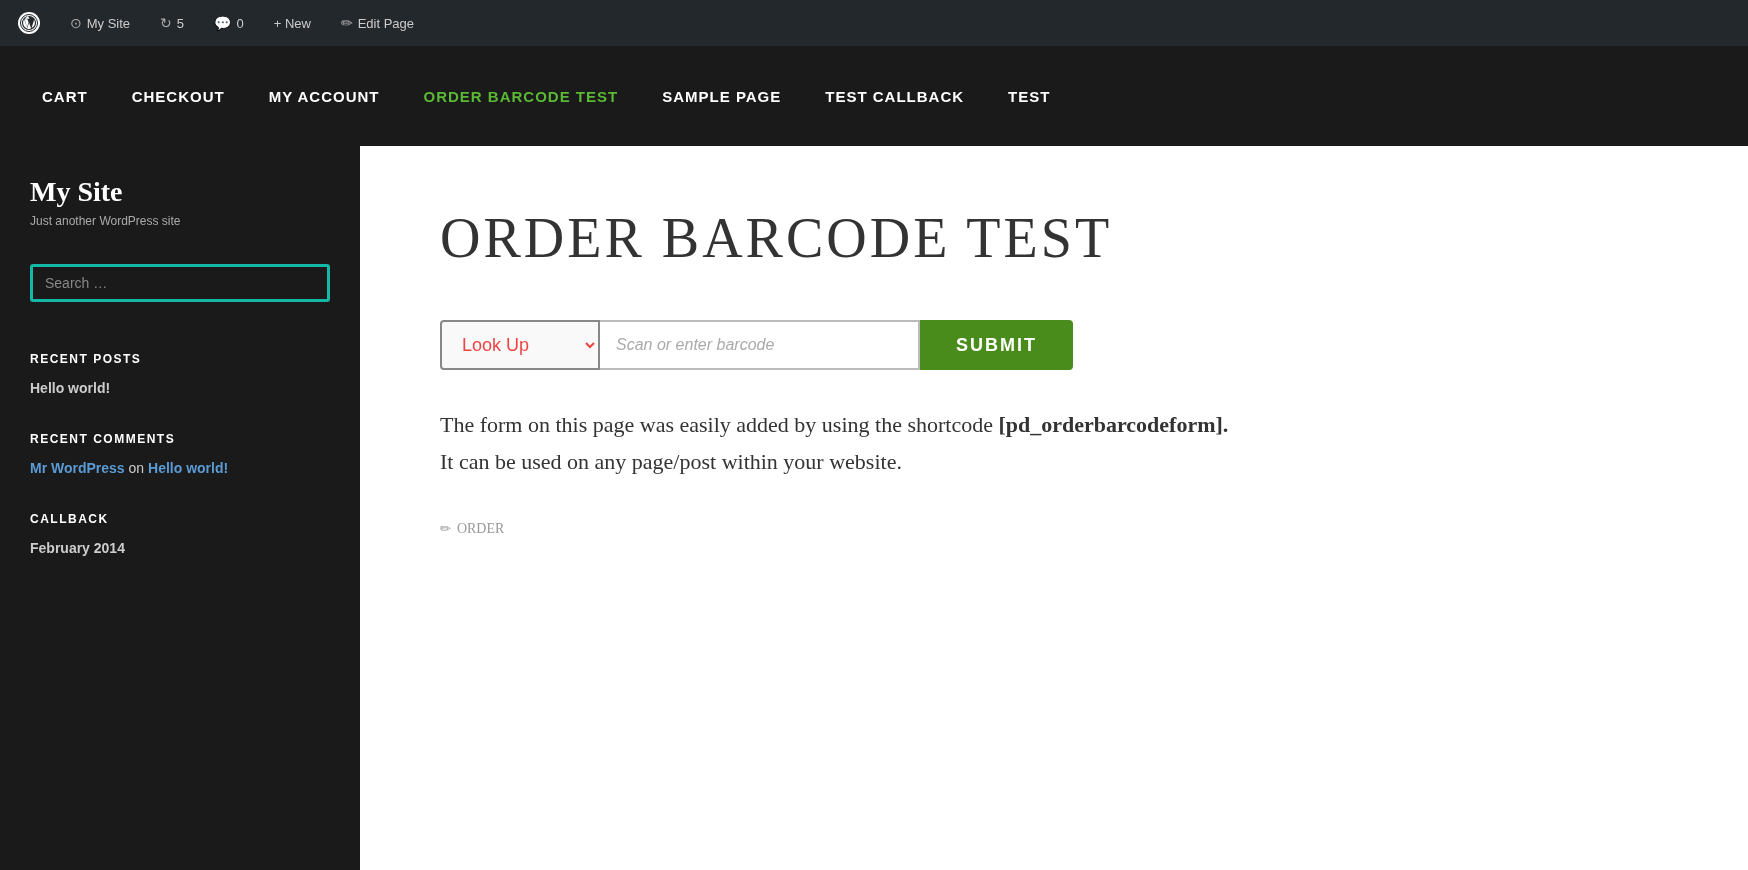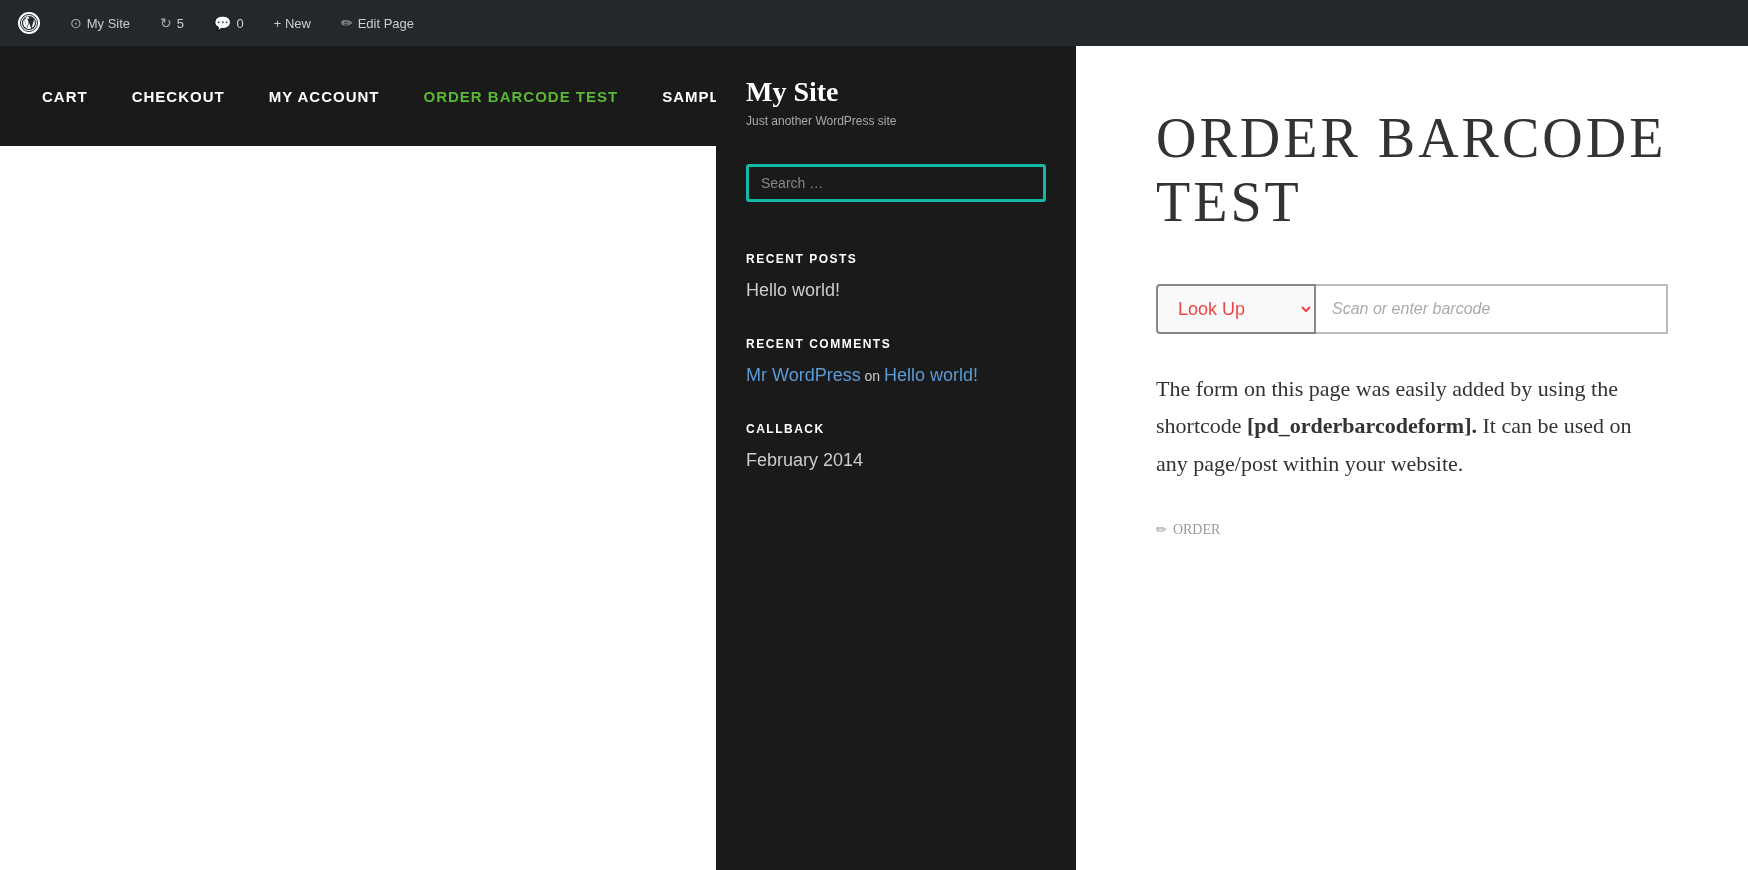--- a/index.html
+++ b/index.html
@@ -40,20 +40,21 @@
     }
     .admin-bar-icon {
       font-size: 14px;
       color: #aaa;
     }
 
     
     #site-wrapper {
       margin-top: 46px;
       display: flex;
+      flex-direction: column;
       min-height: calc(100vh - 46px);
     }
 
     
     #nav-bar {
       background: #1a1a1a;
       padding: 0 20px;
       display: flex;
       align-items: center;
       height: 100px;
@@ -120,24 +121,25 @@
       font-size: 12px;
       font-weight: 800;
       letter-spacing: 1.5px;
       color: #fff;
       margin-bottom: 14px;
       margin-top: 10px;
     }
     .sidebar-link {
       display: block;
       color: #ccc;
-      font-size: 18px;
+      font-size: 14px;
       margin-bottom: 10px;
       text-decoration: none;
       cursor: pointer;
+      font-weight: bold;
     }
     .sidebar-link.blue { color: #5b9bd5; }
     .sidebar-section { margin-bottom: 36px; }
 
     
     #main-content {
       flex: 1;
       background: #fff;
       padding: 60px 80px;
     }
@@ -168,21 +170,21 @@
       outline: none;
       appearance: auto;
       min-width: 160px;
     }
     #barcode-input {
       border: 2px solid #bbb;
       border-left: none;
       padding: 12px 16px;
       font-size: 16px;
       color: #aaa;
-      width: 352px;
+      width: 320px;
       outline: none;
       font-style: italic;
     }
     #barcode-input::placeholder { color: #aaa; font-style: italic; }
     #submit-btn {
       background: #4a8c1c;
       color: #fff;
       border: none;
       padding: 0 36px;
       font-size: 18px;
@@ -251,20 +253,21 @@
 </div>
 
 <div id="site-wrapper">
 
   <nav id="nav-bar">
     <a class="nav-item">CART</a>
     <a class="nav-item">CHECKOUT</a>
     <a class="nav-item">MY ACCOUNT</a>
     <a class="nav-item active">ORDER BARCODE TEST</a>
     <a class="nav-item">SAMPLE PAGE</a>
+    <a class="nav-item">TEST CALLBACK</a>
     <a class="nav-item">TEST</a>
   </nav>
 
   <div id="layout">
 
     <aside id="sidebar">
       <div id="site-title">My Site</div>
       <div id="site-tagline">Just another WordPress site</div>
 
       <input type="text" id="search-box" placeholder="Search …" style="">
@@ -292,20 +295,21 @@
     <main id="main-content">
       <h1 id="page-heading">ORDER BARCODE TEST</h1>
 
       <div id="barcode-form">
         <select id="lookup-select">
           <option>Look Up</option>
           <option>Search</option>
           <option>Verify</option>
         </select>
         <input type="text" id="barcode-input" placeholder="Scan or enter barcode" style="">
+        <button id="submit-btn">SUBMIT</button>
       </div>
 
       <div id="description">
         <span>The form on this page was easily added by using the shortcode </span><strong>[pd_orderbarcodeform].</strong><span> It can be used on any page/post within your website.</span>
       </div>
 
       <a id="edit-link">
         <span class="pencil-icon">✏</span>
         <span>ORDER</span>
       </a>

